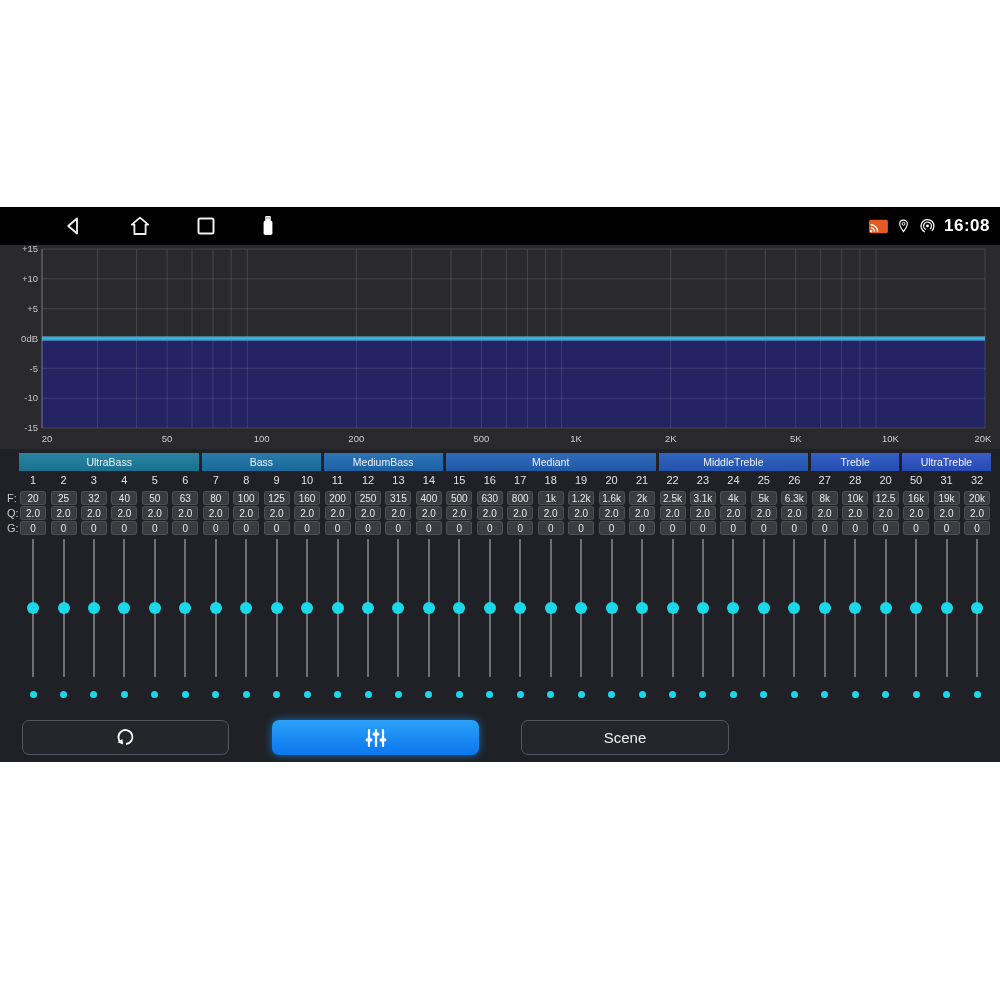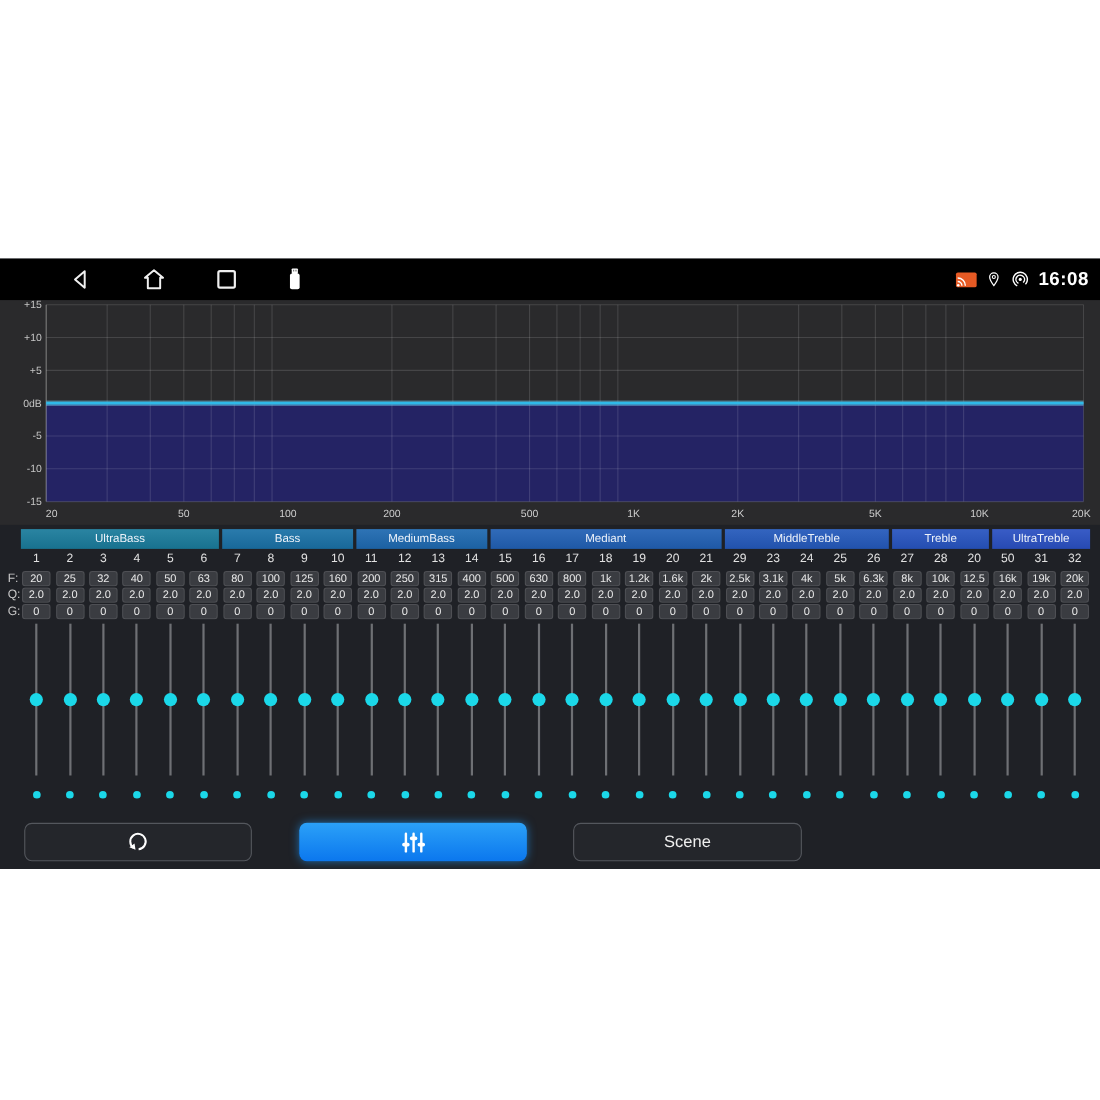--- a/index.html
+++ b/index.html
@@ -1,18 +1,18 @@
 <!DOCTYPE html>
 <html><head>
 <meta charset="utf-8">
 <style>
   html,body{margin:0;padding:0;background:#fff;}
   .page{position:relative;width:1000px;height:1000px;background:#ffffff;overflow:hidden;
         font-family:"Liberation Sans", sans-serif;}
-  .screen{position:absolute;left:0;top:235px;width:1000px;height:555px;background:#1f2126;overflow:hidden;}
+  .screen{position:absolute;left:0;top:207px;width:1000px;height:555px;background:#1f2126;overflow:hidden;}
   
   .statusbar{position:absolute;left:0;top:0;width:1000px;height:38px;background:#000;}
   .nav{position:absolute;top:6px;width:26px;height:26px;}
   .status-right{position:absolute;right:10px;top:0;height:38px;display:flex;align-items:center;gap:7px;}
   .clock{color:#fff;font-size:17px;font-weight:bold;letter-spacing:.5px;}
   
   .graph{position:absolute;left:0;top:38px;width:1000px;height:204px;background:#2a2a2c;}
   
   .deck{position:absolute;left:0;top:0;right:0;bottom:0;}
   .band-seg{position:absolute;top:246px;height:18px;display:flex;align-items:center;justify-content:center;
@@ -291,21 +291,21 @@
         <span class="track" style="left:610.6px"></span>
         <span class="thumb" style="left:605.6px;top:395.0px;background:#1bd8e9"></span>
         <span class="dot" style="left:608.1px;background:#1bd8e9"></span>
         <span class="bnum" style="left:627.0px">21</span>
         <span class="vbox" style="left:629.0px;top:284px">2k</span>
         <span class="vbox" style="left:629.0px;top:299px">2.0</span>
         <span class="vbox" style="left:629.0px;top:314px">0</span>
         <span class="track" style="left:641.0px"></span>
         <span class="thumb" style="left:636.0px;top:395.0px;background:#1bd8e9"></span>
         <span class="dot" style="left:638.5px;background:#1bd8e9"></span>
-        <span class="bnum" style="left:657.5px">29</span>
+        <span class="bnum" style="left:657.5px">22</span>
         <span class="vbox" style="left:659.5px;top:284px">2.5k</span>
         <span class="vbox" style="left:659.5px;top:299px">2.0</span>
         <span class="vbox" style="left:659.5px;top:314px">0</span>
         <span class="track" style="left:671.5px"></span>
         <span class="thumb" style="left:666.5px;top:395.0px;background:#1bd8e9"></span>
         <span class="dot" style="left:669.0px;background:#1bd8e9"></span>
         <span class="bnum" style="left:687.9px">23</span>
         <span class="vbox" style="left:689.9px;top:284px">3.1k</span>
         <span class="vbox" style="left:689.9px;top:299px">2.0</span>
         <span class="vbox" style="left:689.9px;top:314px">0</span>

